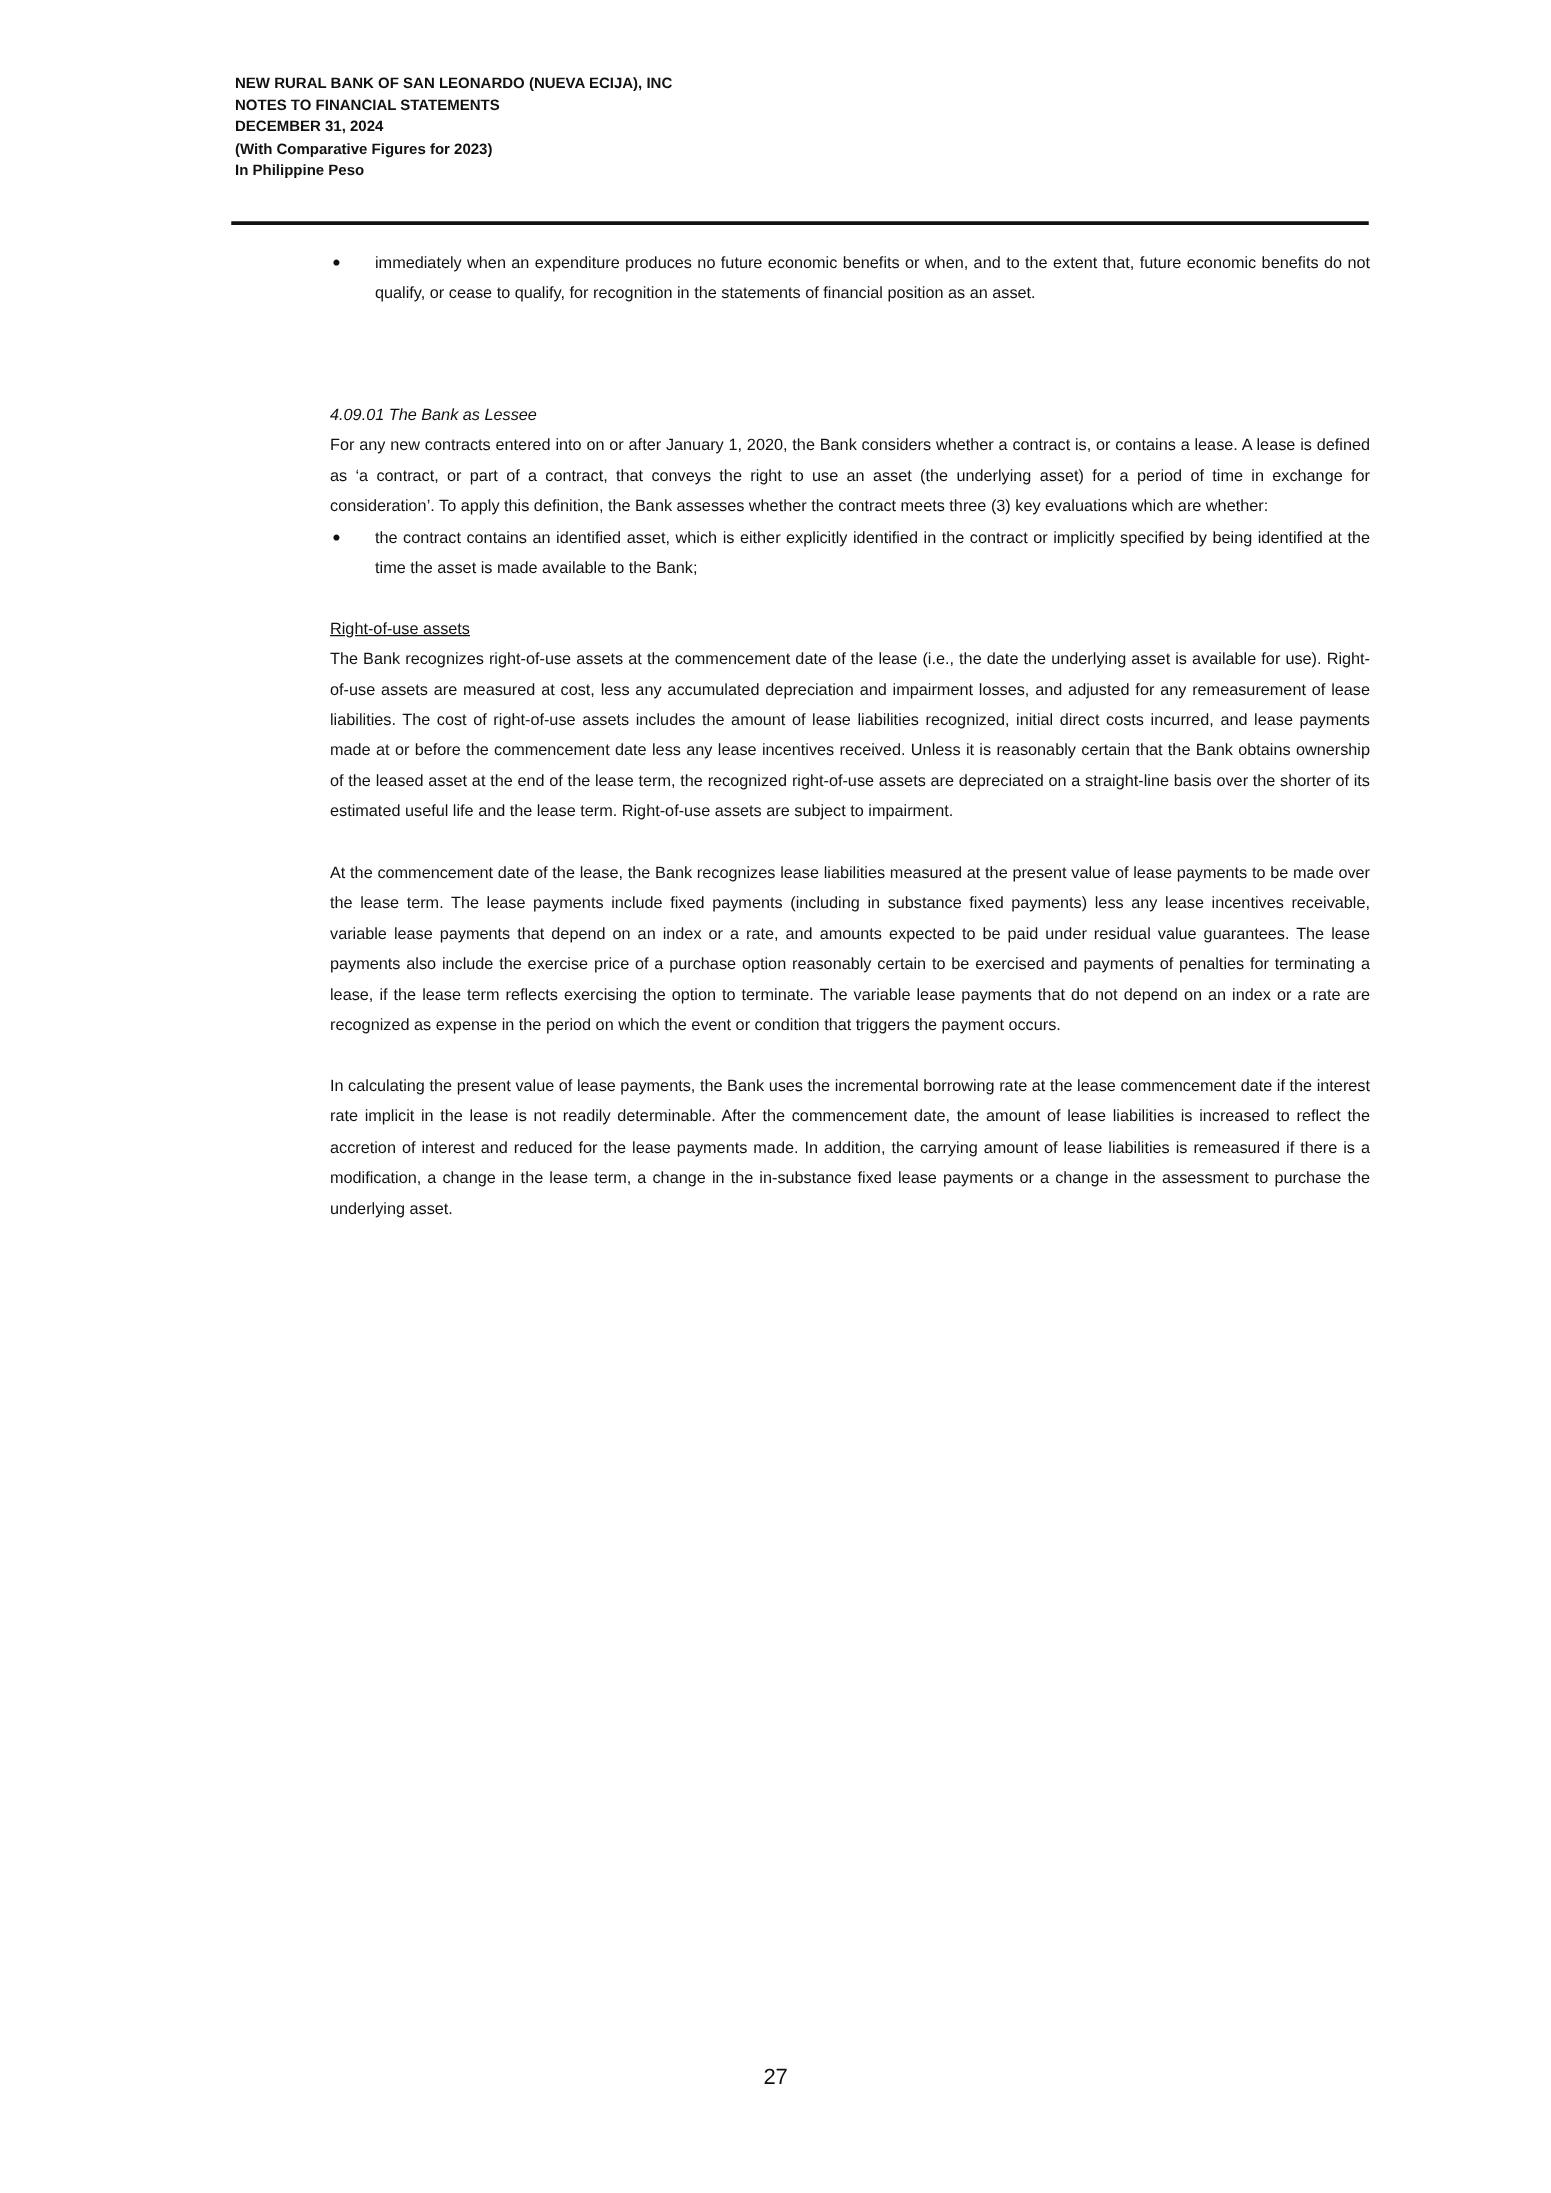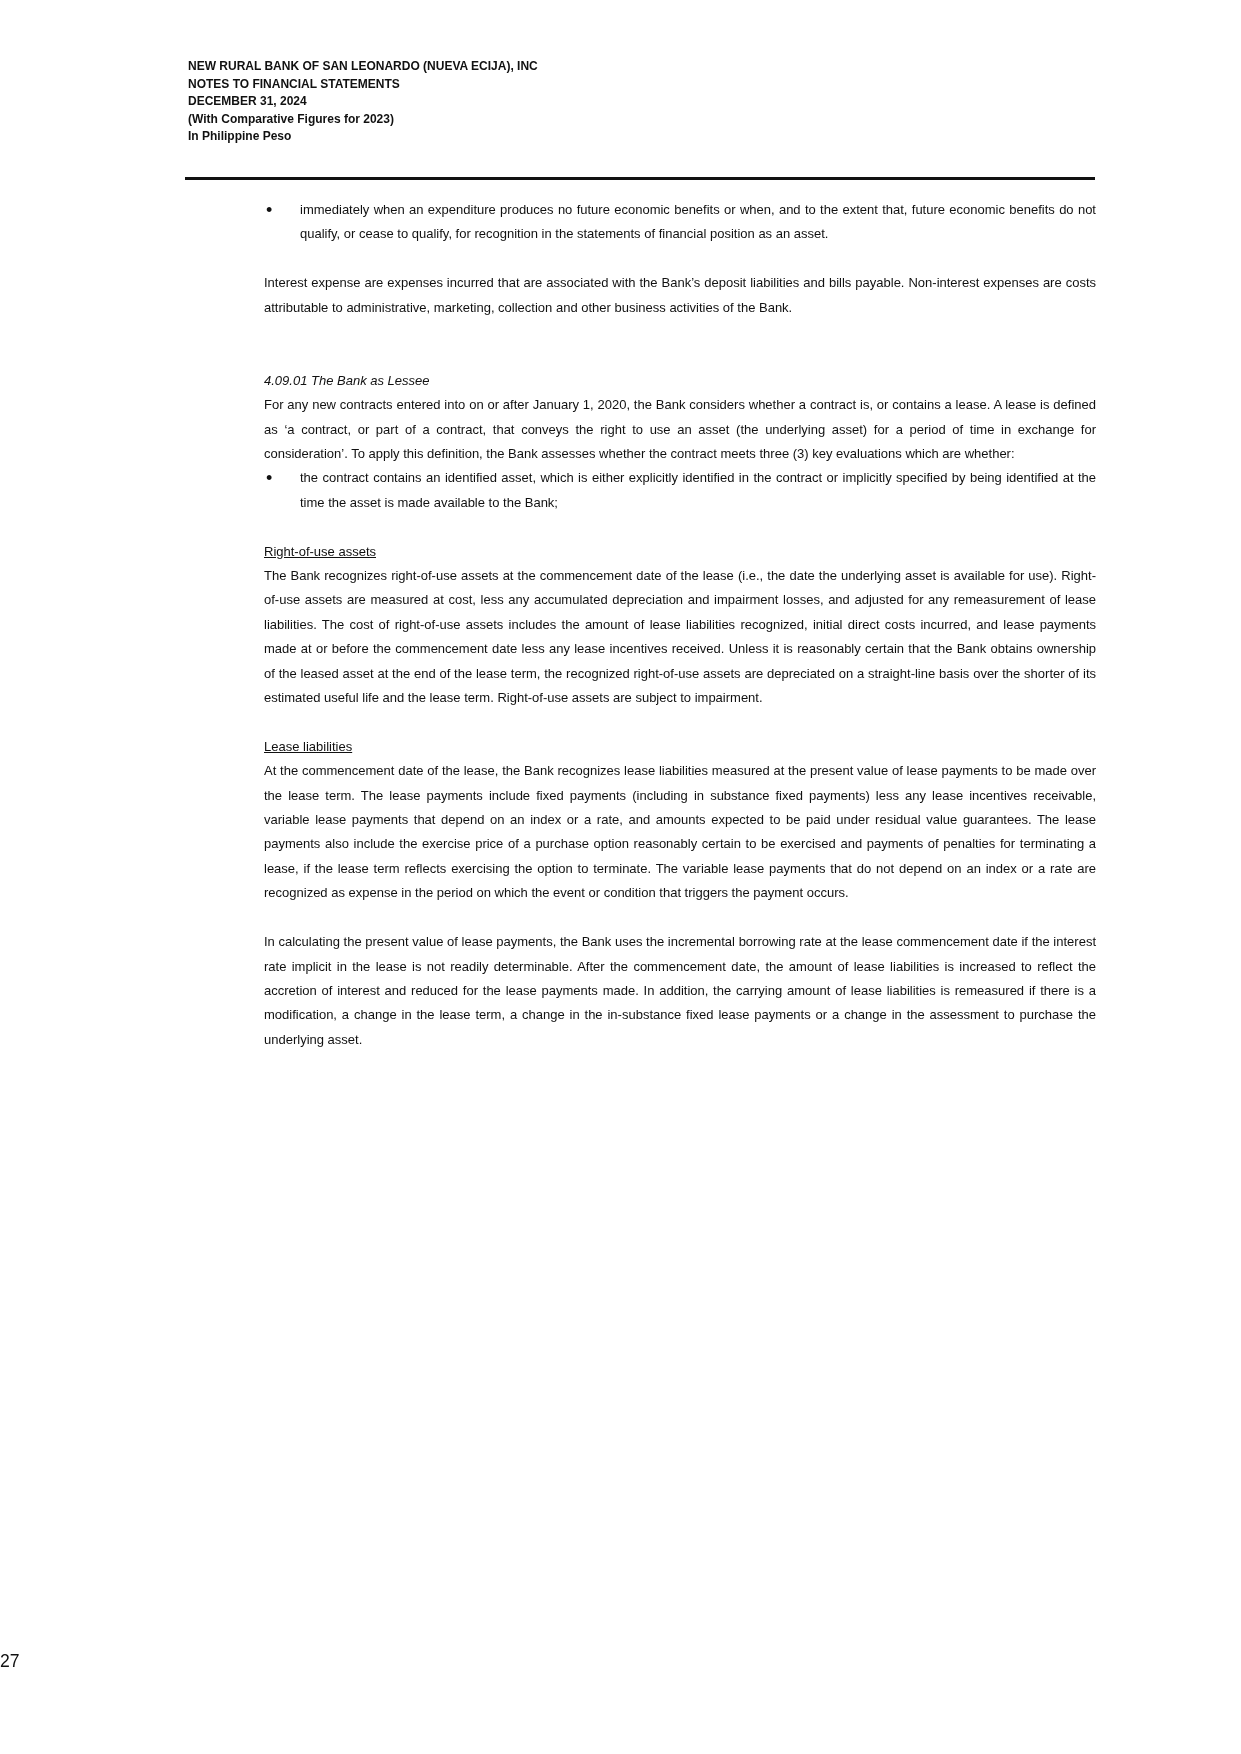--- a/index.html
+++ b/index.html
@@ -10,55 +10,53 @@
   .rule { position: absolute; left: 185px; top: 177px; width: 910px; height: 3px; background: #111; }
   .content { position: absolute; left: 264px; top: 198px; width: 832px; font-size: 13px; line-height: 24.4px; }
   p { margin: 0; text-align: justify; }
   .gap { height: 24.4px; }
   ul.bl { margin: 0; padding: 0; list-style: none; }
   ul.bl li { position: relative; padding-left: 36px; text-align: justify; }
   ul.bl li::before { content: "\2022"; position: absolute; left: 2px; top: 0; font-size: 18px; }
   .h-section { font-weight: bold; }
   .sub-it { font-style: italic; }
   .sub-u { text-decoration: underline; }
-  .pagenum { position: absolute; left: 0; width: 1241px; top: 1651px; font-size: 17.6px; }
+  .pagenum { position: absolute; left: 0; width: 1241px; top: 1651px; text-align: center; font-size: 17.6px; }
 </style>
 </head>
 <body>
 
 <div class="header">
   <div>NEW RURAL BANK OF SAN LEONARDO (NUEVA ECIJA), INC</div>
   <div>NOTES TO FINANCIAL STATEMENTS</div>
   <div>DECEMBER 31, 2024</div>
   <div class="it">(With Comparative Figures for 2023)</div>
   <div>In Philippine Peso</div>
 </div>
 
 <div class="rule"></div>
 
 <div class="content">
   <ul class="bl">
     <li>immediately when an expenditure produces no future economic benefits or when, and to the extent that, future economic benefits do not qualify, or cease to qualify, for recognition in the statements of financial position as an asset.</li>
   </ul>
   <div class="gap"></div>
-  <p>Interest expense are expenses incurred that are associated with the Bank’s deposit liabilities and bills payable. Non-interest expenses are costs attributable to administrative, marketing, collection and other business activities of the Bank.</p>
   <div class="gap"></div>
 
   <div class="gap"></div>
 
   <p><span class="sub-it">4.09.01 The Bank as Lessee</span></p>
   <p>For any new contracts entered into on or after January 1, 2020, the Bank considers whether a contract is, or contains a lease. A lease is defined as ‘a contract, or part of a contract, that conveys the right to use an asset (the underlying asset) for a period of time in exchange for consideration’. To apply this definition, the Bank assesses whether the contract meets three (3) key evaluations which are whether:</p>
   <ul class="bl">
     <li>the contract contains an identified asset, which is either explicitly identified in the contract or implicitly specified by being identified at the time the asset is made available to the Bank;</li>
   </ul>
   <div class="gap"></div>
 
   <p><span class="sub-u">Right-of-use assets</span></p>
   <p>The Bank recognizes right-of-use assets at the commencement date of the lease (i.e., the date the underlying asset is available for use). Right-of-use assets are measured at cost, less any accumulated depreciation and impairment losses, and adjusted for any remeasurement of lease liabilities. The cost of right-of-use assets includes the amount of lease liabilities recognized, initial direct costs incurred, and lease payments made at or before the commencement date less any lease incentives received. Unless it is reasonably certain that the Bank obtains ownership of the leased asset at the end of the lease term, the recognized right-of-use assets are depreciated on a straight-line basis over the shorter of its estimated useful life and the lease term. Right-of-use assets are subject to impairment.</p>
   <div class="gap"></div>
 
-  <p><span class="sub-u">Lease liabilities</span></p>
   <p>At the commencement date of the lease, the Bank recognizes lease liabilities measured at the present value of lease payments to be made over the lease term. The lease payments include fixed payments (including in substance fixed payments) less any lease incentives receivable, variable lease payments that depend on an index or a rate, and amounts expected to be paid under residual value guarantees. The lease payments also include the exercise price of a purchase option reasonably certain to be exercised and payments of penalties for terminating a lease, if the lease term reflects exercising the option to terminate. The variable lease payments that do not depend on an index or a rate are recognized as expense in the period on which the event or condition that triggers the payment occurs.</p>
   <div class="gap"></div>
   <p>In calculating the present value of lease payments, the Bank uses the incremental borrowing rate at the lease commencement date if the interest rate implicit in the lease is not readily determinable. After the commencement date, the amount of lease liabilities is increased to reflect the accretion of interest and reduced for the lease payments made. In addition, the carrying amount of lease liabilities is remeasured if there is a modification, a change in the lease term, a change in the in-substance fixed lease payments or a change in the assessment to purchase the underlying asset.</p>
 </div>
 
 <div class="pagenum">27</div>
 
 </body></html>

